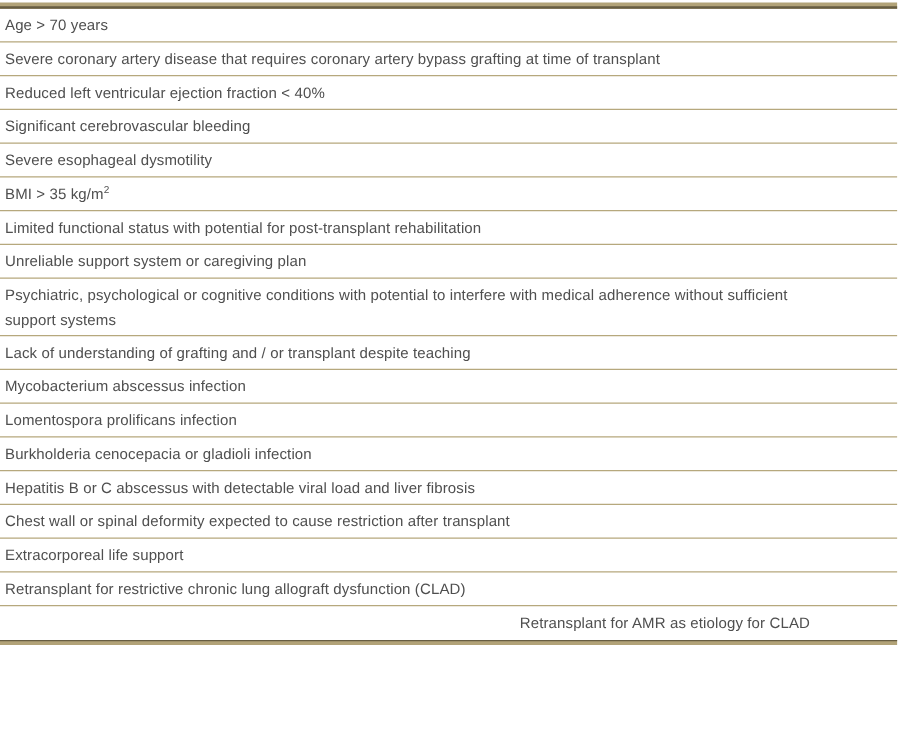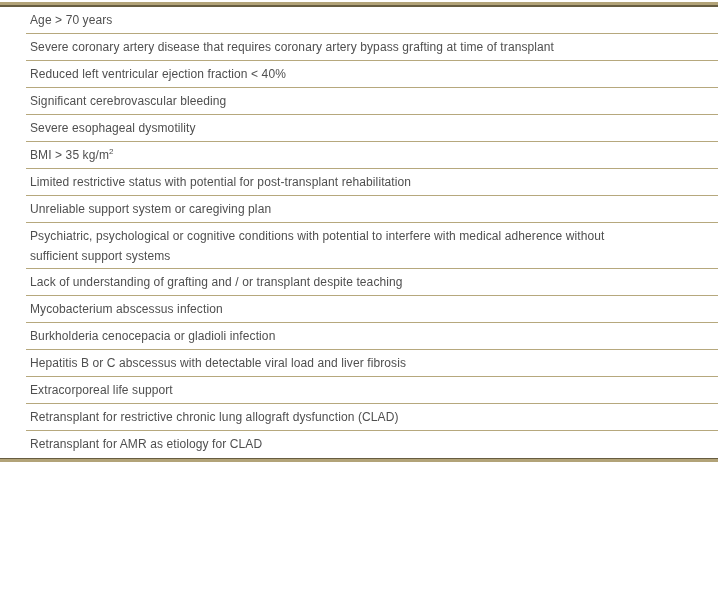--- a/index.html
+++ b/index.html
@@ -26,24 +26,24 @@
   }
   .row {
     box-sizing: border-box;
     min-height: 27px;
     padding: 4px 70px 2px 4px;
     border-bottom: 1px solid var(--separator, #b6a87d);
     color: var(--text, #4f4f4f);
     font-size: 12px;
     line-height: 19.5px;
     letter-spacing: 0.1px;
-    margin-left: 26px;
   }
   .row:last-child {
     border-bottom: none;
+    text-align: right;
   }
   .row sup {
     font-size: 8px;
     line-height: 0;
     vertical-align: super;
   }
   .rule-bottom {
     height: 3px;
     background: var(--rule-tan, #b2a378);
     border-top: 1.5px solid var(--rule-dark, #675d41);
@@ -54,25 +54,27 @@
 
 <div class="page">
   <div class="rule-top"></div>
   <div class="rows">
     <div class="row"><span>Age &gt; 70 years</span><sup></sup></div>
     <div class="row"><span>Severe coronary artery disease that requires coronary artery bypass grafting at time of transplant</span><sup></sup></div>
     <div class="row"><span>Reduced left ventricular ejection fraction &lt; 40%</span><sup></sup></div>
     <div class="row"><span>Significant cerebrovascular bleeding</span><sup></sup></div>
     <div class="row"><span>Severe esophageal dysmotility</span><sup></sup></div>
     <div class="row"><span>BMI &gt; 35 kg/m</span><sup>2</sup></div>
-    <div class="row"><span>Limited restrictive status with potential for post-transplant rehabilitation</span><sup></sup></div>
+    <div class="row"><span>Limited functional status with potential for post-transplant rehabilitation</span><sup></sup></div>
     <div class="row"><span>Unreliable support system or caregiving plan</span><sup></sup></div>
     <div class="row"><span>Psychiatric, psychological or cognitive conditions with potential to interfere with medical adherence without sufficient support systems</span><sup></sup></div>
     <div class="row"><span>Lack of understanding of grafting and / or transplant despite teaching</span><sup></sup></div>
     <div class="row"><span>Mycobacterium abscessus infection</span><sup></sup></div>
+    <div class="row"><span>Lomentospora prolificans infection</span><sup></sup></div>
     <div class="row"><span>Burkholderia cenocepacia or gladioli infection</span><sup></sup></div>
     <div class="row"><span>Hepatitis B or C abscessus with detectable viral load and liver fibrosis</span><sup></sup></div>
+    <div class="row"><span>Chest wall or spinal deformity expected to cause restriction after transplant</span><sup></sup></div>
     <div class="row"><span>Extracorporeal life support</span><sup></sup></div>
     <div class="row"><span>Retransplant for restrictive chronic lung allograft dysfunction (CLAD)</span><sup></sup></div>
     <div class="row"><span>Retransplant for AMR as etiology for CLAD</span><sup></sup></div>
   </div>
   <div class="rule-bottom"></div>
 </div>
 
 </body></html>

